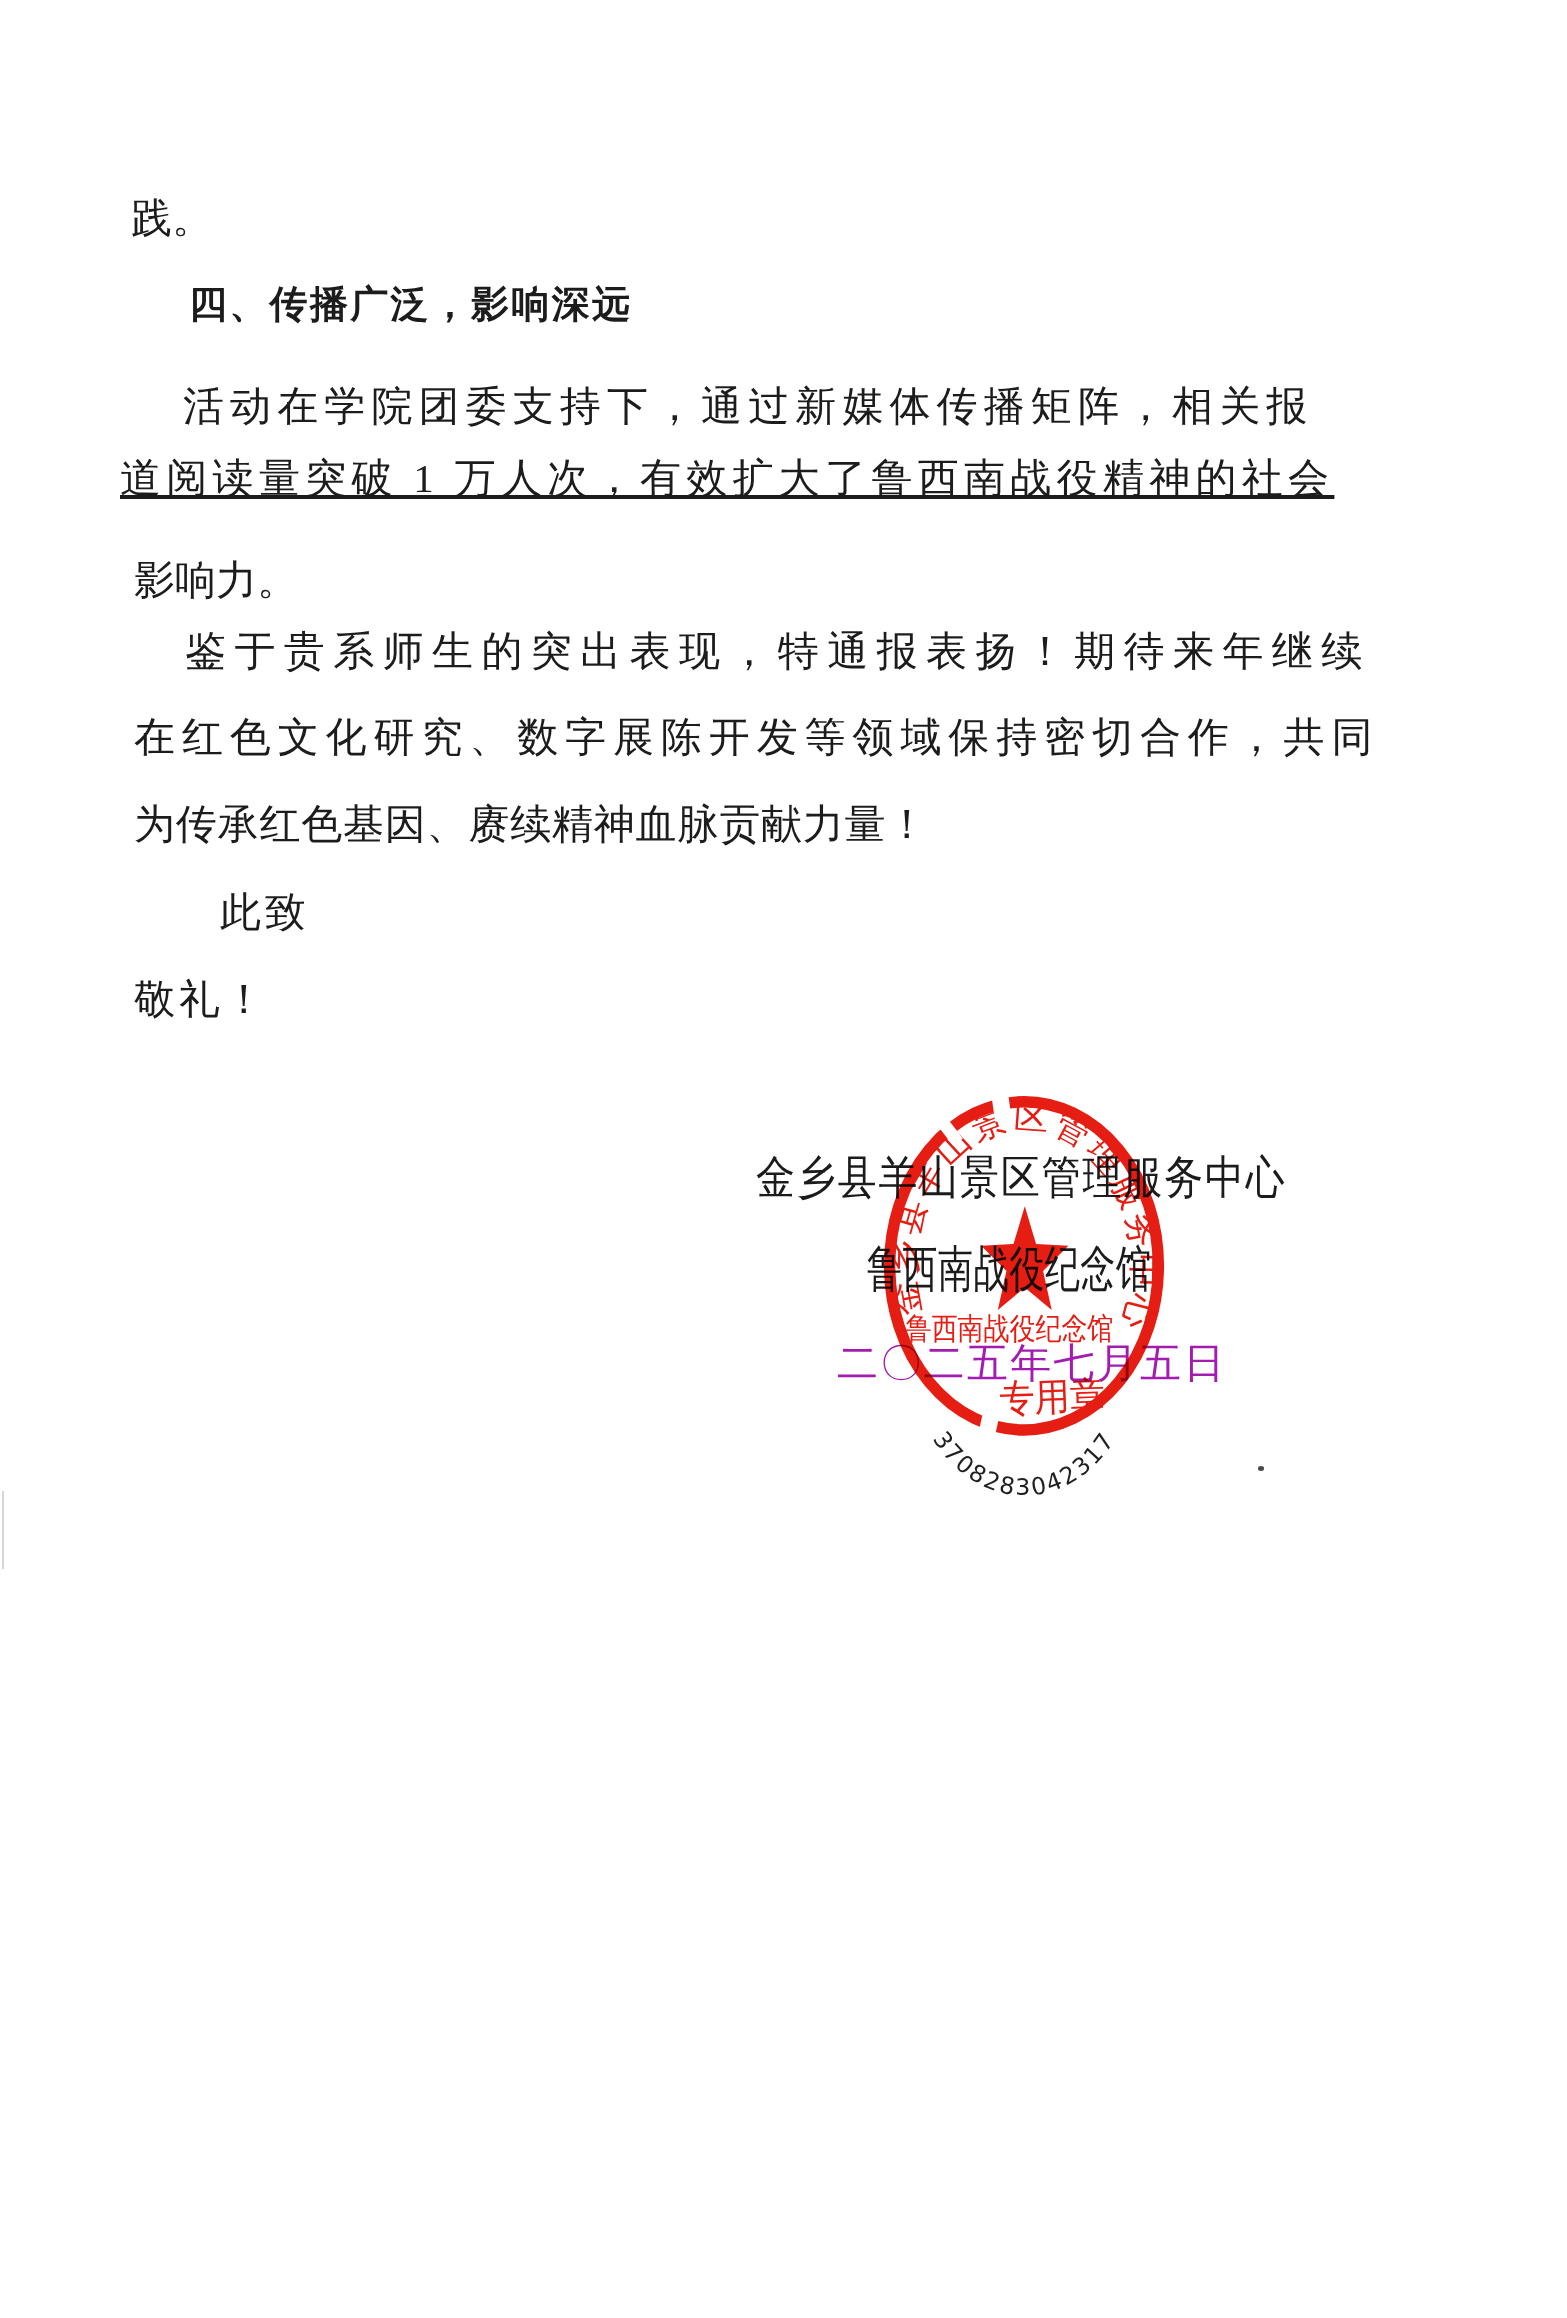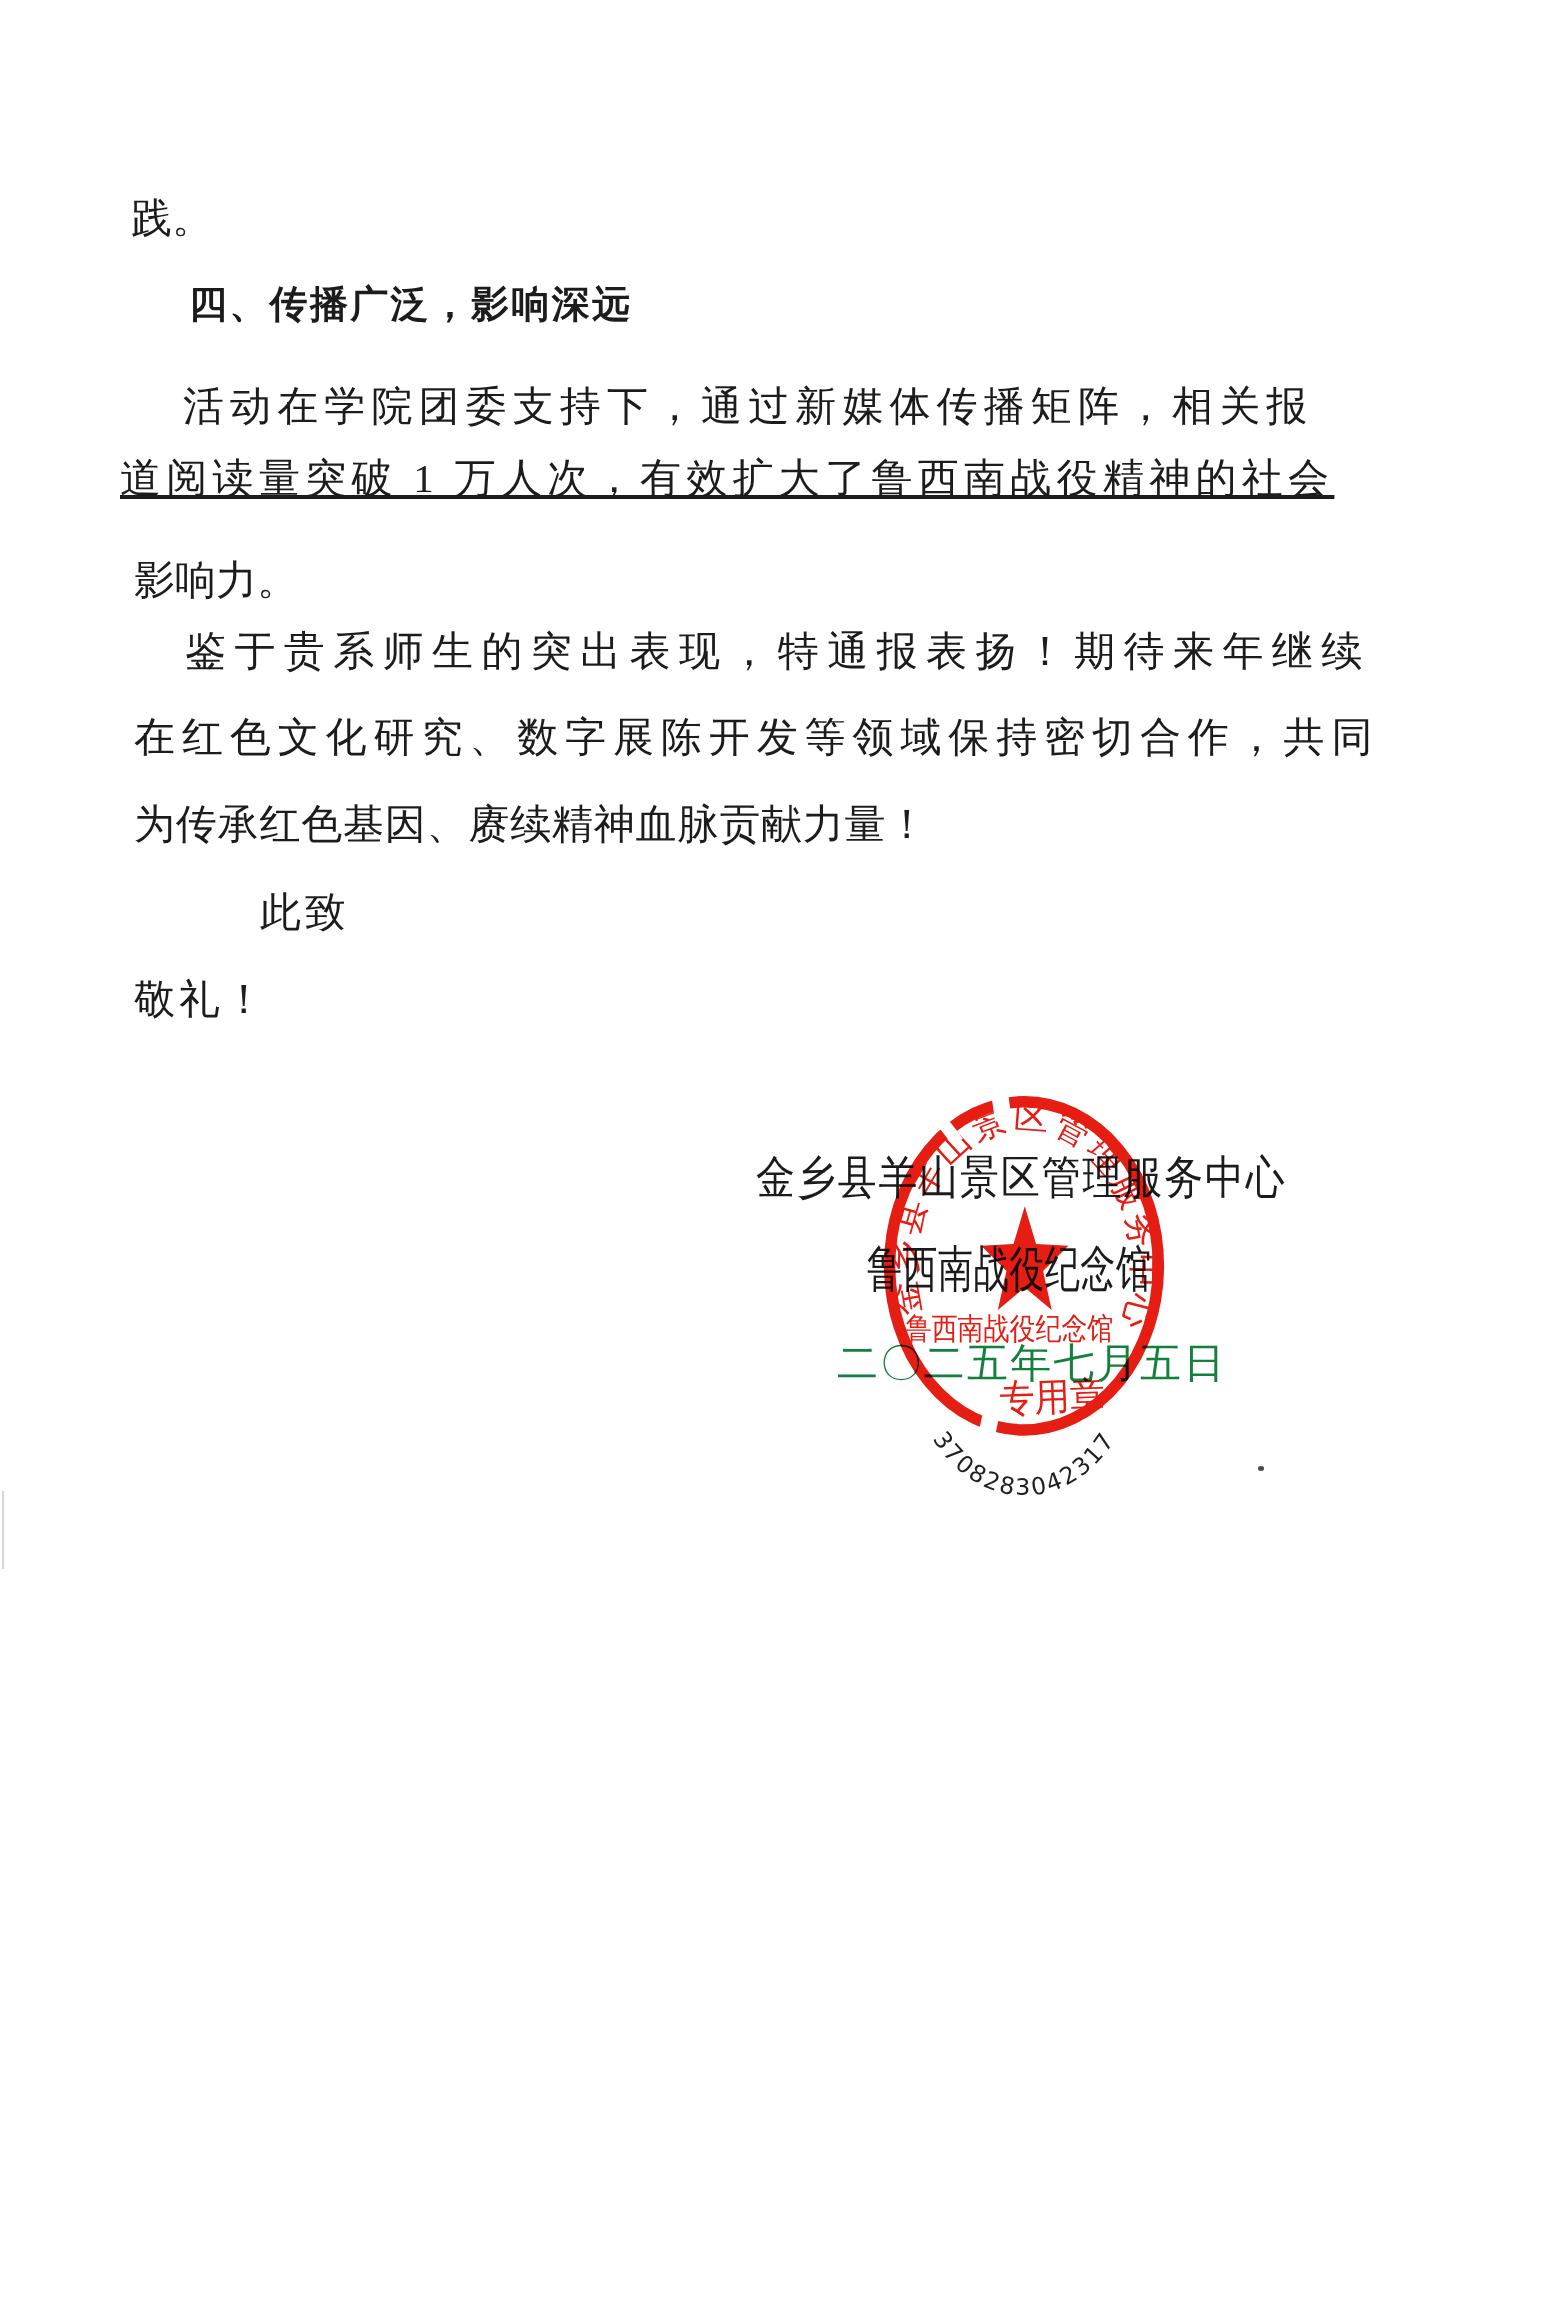--- a/index.html
+++ b/index.html
@@ -19,26 +19,26 @@
     letter-spacing:0;
   }
   .frag       {left:131px;  top:195px;}
   .heading    {left:189px;  top:283px; font-family:"Liberation Sans","DejaVu Sans",sans-serif; font-weight:bold; font-size:38px; letter-spacing:2.3px;}
   .p1l1       {left:183px;  top:383px;  letter-spacing:6.1px;}
   .p1l2       {left:120px;  top:455px;  letter-spacing:5.3px;text-decoration:underline;}
   .p1l3       {left:134px;  top:557px;text-align:right;}
   .p2l1       {left:185px;  top:628px;  letter-spacing:8.4px;}
   .p2l2       {left:134px;  top:714px;  letter-spacing:6.9px;}
   .p2l3       {left:134px;  top:801px; letter-spacing:0.8px;}
-  .cizhi      {left:220px;  top:889px; letter-spacing:3.8px;margin-left:40px;}
+  .cizhi      {left:220px;  top:889px; letter-spacing:3.8px;}
   .jingli     {left:134px;  top:976px; letter-spacing:3.8px;}
 
   .sig1       {left:756px;  top:1152px; font-size:46px; letter-spacing:2.3px; transform:scaleX(.845); transform-origin:left top; color:#1b1b1b;}
   .sig2       {left:867px; top:1241px; font-size:50px; letter-spacing:0.8px; transform:scaleX(.70);  transform-origin:left top; color:#1b1b1b;}
-  .sigdate    {left:837px; top:1340px; font-size:41px; letter-spacing:2.3px; color:#15803d;}
+  .sigdate    {left:837px; top:1340px; font-size:41px; letter-spacing:2.3px; color:#a21caf;}
 
   #stamp{
     position:absolute;
     left:795px; top:1052px;
     width:458px; height:443px;
     mix-blend-mode:multiply;
     opacity:.96;
   }
   .ink-dot{
     position:absolute;

